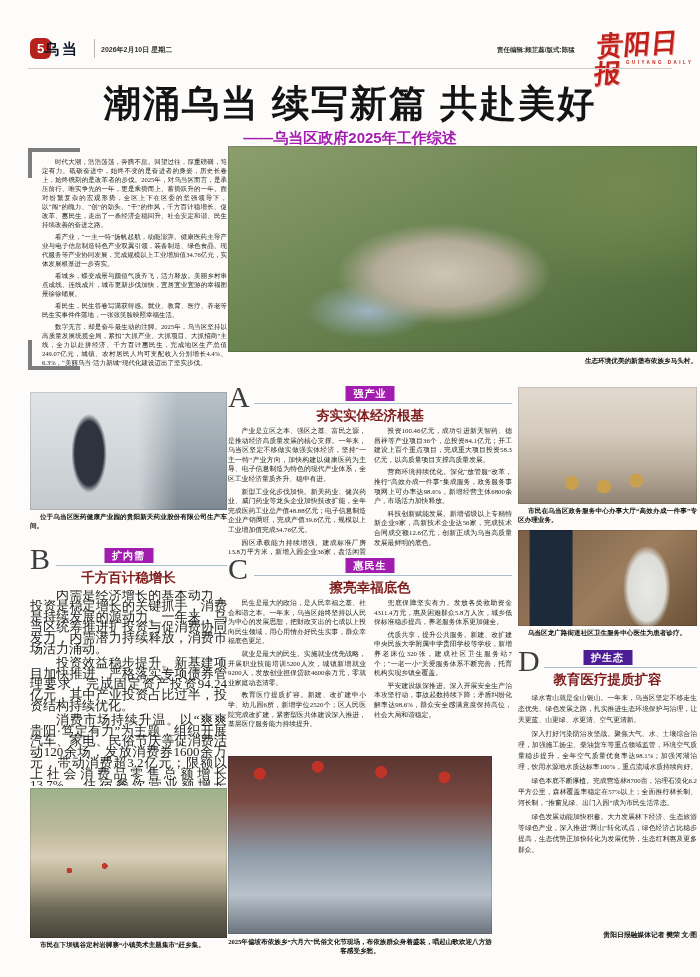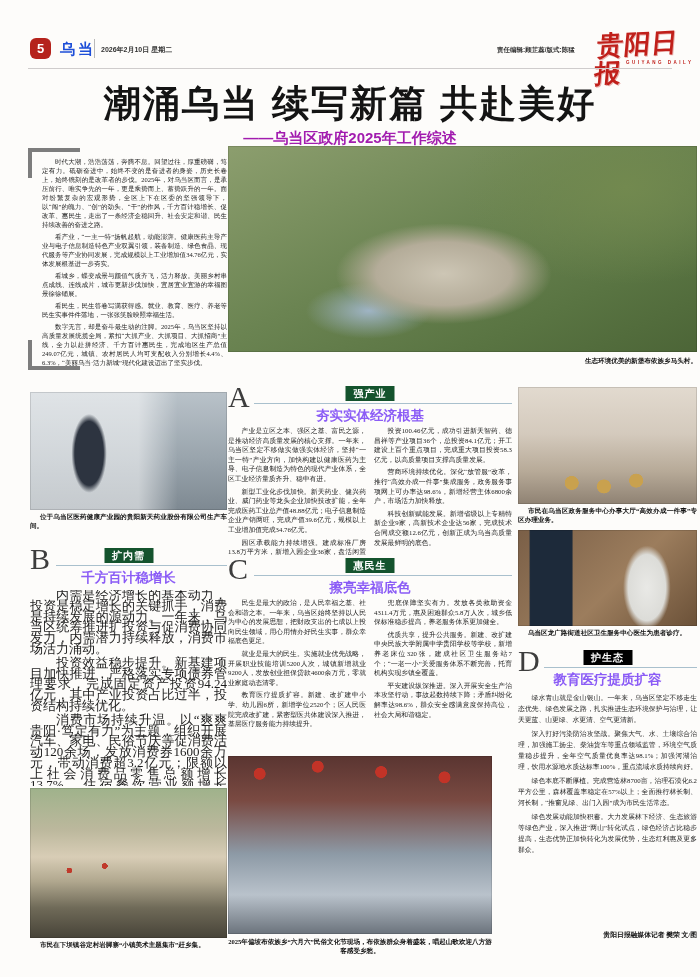--- a/index.html
+++ b/index.html
@@ -8,21 +8,21 @@
     position:relative; width:700px; height:977px; margin:0 auto;
     background:#fdfcfa; overflow:hidden;
     font-family:"Liberation Serif","DejaVu Serif",serif; color:#1c1c1c;
   }
   .abs { position:absolute; }
 
   
   .badge { left:30px; top:38px; width:21px; height:21px; background:#b5231c;
     border-radius:6px; color:#fff; font:700 13px/21px "Liberation Sans",sans-serif;
     text-align:center; }
-  .section-label { left:60px; top:40px; color:#1d4ed8;
+  .section-label { left:44px; top:40px; color:#0f172a;
     font:900 15px/18px "Liberation Sans",sans-serif; letter-spacing:3px; }
   .hdr-divider { left:94px; top:39px; width:1px; height:19px; background:#b9b9b9; }
   .hdr-date { left:101px; top:45px; font:600 7px/9px "Liberation Sans",sans-serif; color:#333; }
   .hdr-editor { left:497px; top:46px; font:600 6.5px/8px "Liberation Sans",sans-serif; color:#333; }
   .masthead { left:596px; top:30px; color:#c01f1a;
     font:900 26px/28px "Liberation Serif",serif; letter-spacing:1px;
     transform:skewX(-8deg) rotate(-3deg); text-shadow:1px 1px 0 rgba(192,31,26,.35); }
   .masthead-sub { left:626px; top:60px; color:#c01f1a;
     font:700 4.5px/6px "Liberation Sans",sans-serif; letter-spacing:2.5px; }
   .hdr-rule { left:28px; top:68px; width:644px; height:1px; background:#cfcccc; }
@@ -44,26 +44,26 @@
   .intro p, .bodytext p { text-indent:2em; margin-bottom:3px; }
 
   
   .bodytext { overflow:hidden; font-size:6.8px; line-height:9.6px; text-align:justify; }
 
   
   .sec-hd { height:38px; }
   .sec-letter { position:absolute; left:0; top:-4px; color:#3d3d3d;
     font:400 30px/30px "Liberation Serif",serif; }
   .sec-tag { position:absolute; left:50%; top:0; transform:translateX(-50%);
-    background:#14532d; color:#fff; padding:1px 8px;
+    background:#a21caf; color:#fff; padding:1px 8px;
     font:700 10px/13px "Liberation Sans",sans-serif; letter-spacing:1px; }
-  .sec-tag.eco { background:#000000; }
+  .sec-tag.eco { background:#4c1d95; }
   .sec-line { position:absolute; left:26px; right:0; top:17px; height:1px; background:#a9c0cd; }
   .sec-title { position:absolute; left:0; right:0; top:22px; text-align:center;
-    font:900 13.5px/15px "Liberation Sans",sans-serif; color:#8b5cf6; }
+    font:900 13.5px/15px "Liberation Sans",sans-serif; color:#7f1d1d; }
 
   
   .caption { font-size:6.6px; line-height:8.8px; font-weight:700; color:#111;
     text-align:justify; text-indent:1.5em; }
   .caption.r { text-align:right; text-indent:0; }
   .caption.c { text-align:center; text-indent:0; }
   .credit { font:700 6.8px/9px "Liberation Serif",serif; text-align:right; color:#111; }
 
   
   .photo { box-shadow:0 0 0 1px rgba(0,0,0,.12) inset; }

